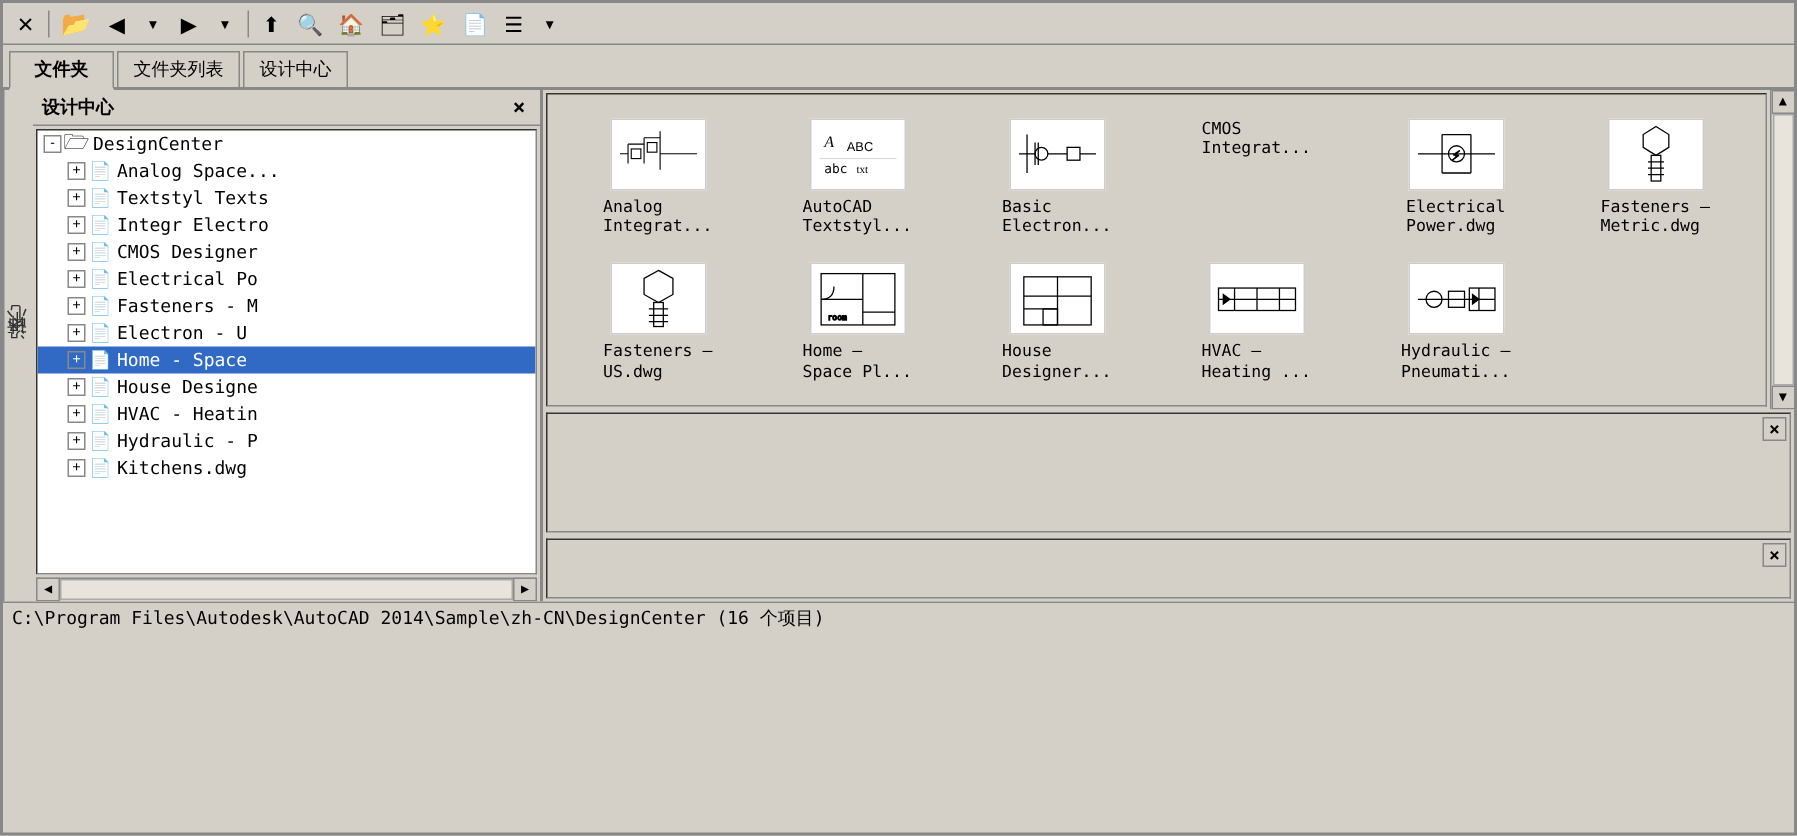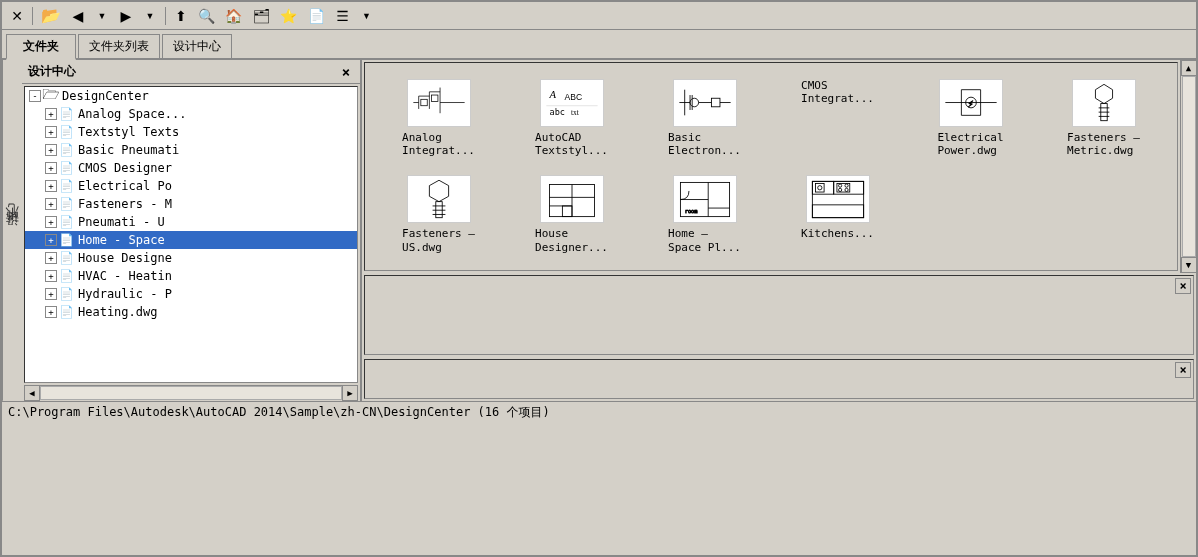--- a/index.html
+++ b/index.html
@@ -363,41 +363,41 @@
         <span>Analog Space...</span>
       </div>
       <div class="tree-item" style="padding-left:20px;">
         <span class="tree-expand">+</span>
         <span class="tree-icon" style="font-size:12px;">📄</span>
         <span>Textstyl Texts</span>
       </div>
       <div class="tree-item" style="padding-left:20px;">
         <span class="tree-expand">+</span>
         <span class="tree-icon" style="font-size:12px;">📄</span>
-        <span>Basic Pneumati</span>
+        <span>Integr Electro</span>
       </div>
       <div class="tree-item" style="padding-left:20px;">
         <span class="tree-expand">+</span>
         <span class="tree-icon" style="font-size:12px;">📄</span>
         <span>CMOS Designer</span>
       </div>
       <div class="tree-item" style="padding-left:20px;">
         <span class="tree-expand">+</span>
         <span class="tree-icon" style="font-size:12px;">📄</span>
         <span>Electrical Po</span>
       </div>
       <div class="tree-item" style="padding-left:20px;">
         <span class="tree-expand">+</span>
         <span class="tree-icon" style="font-size:12px;">📄</span>
         <span>Fasteners - M</span>
       </div>
       <div class="tree-item" style="padding-left:20px;">
         <span class="tree-expand">+</span>
         <span class="tree-icon" style="font-size:12px;">📄</span>
-        <span>Pneumati - U</span>
+        <span>Electron - U</span>
       </div>
       <div class="tree-item selected" style="padding-left:20px;">
         <span class="tree-expand" style="background:#316ac5;color:white;">+</span>
         <span class="tree-icon" style="font-size:12px;">📄</span>
         <span>Home - Space</span>
       </div>
       <div class="tree-item" style="padding-left:20px;">
         <span class="tree-expand">+</span>
         <span class="tree-icon" style="font-size:12px;">📄</span>
         <span>House Designe</span>
@@ -408,21 +408,21 @@
         <span>HVAC - Heatin</span>
       </div>
       <div class="tree-item" style="padding-left:20px;">
         <span class="tree-expand">+</span>
         <span class="tree-icon" style="font-size:12px;">📄</span>
         <span>Hydraulic - P</span>
       </div>
       <div class="tree-item" style="padding-left:20px;">
         <span class="tree-expand">+</span>
         <span class="tree-icon" style="font-size:12px;">📄</span>
-        <span>Heating.dwg</span>
+        <span>Kitchens.dwg</span>
       </div>
     </div>
 
     <div class="tree-hscroll">
       <div class="hscroll-btn">◀</div>
       <div class="hscroll-track"></div>
       <div class="hscroll-btn">▶</div>
     </div>
   </div>
 
@@ -541,76 +541,87 @@
               </svg>
             </div>
             <span class="icon-label">Fasteners –<br>US.dwg</span>
           </div>
 
           <div class="icon-item">
             <div class="dwg-icon">
               <svg viewBox="0 0 58 44" xmlns="http://www.w3.org/2000/svg">
                 <rect width="58" height="44" fill="white"></rect>
                 <g fill="none" stroke="black" stroke-width="0.8">
+
+                  <rect x="6" y="6" width="46" height="32"></rect>
+                  <line x1="6" y1="22" x2="32" y2="22"></line>
+                  <line x1="32" y1="6" x2="32" y2="38"></line>
+                  <line x1="32" y1="30" x2="52" y2="30"></line>
+
+                  <path d="M6,22 Q14,22 14,14"></path>
+                  <text x="10" y="35" font-size="5" fill="black">room</text>
+                </g>
+              </svg>
+            </div>
+            <span class="icon-label">Home –<br>Space Pl...</span>
+          </div>
+
+          <div class="icon-item">
+            <div class="dwg-icon">
+              <svg viewBox="0 0 58 44" xmlns="http://www.w3.org/2000/svg">
+                <rect width="58" height="44" fill="white"></rect>
+                <g fill="none" stroke="black" stroke-width="0.8">
                   <rect x="8" y="8" width="42" height="30"></rect>
                   <line x1="8" y1="20" x2="50" y2="20"></line>
                   <line x1="29" y1="8" x2="29" y2="38"></line>
                   <line x1="8" y1="28" x2="29" y2="28"></line>
                   <rect x="20" y="28" width="9" height="10"></rect>
                 </g>
               </svg>
             </div>
             <span class="icon-label">House<br>Designer...</span>
           </div>
 
           <div class="icon-item">
             <div class="dwg-icon">
               <svg viewBox="0 0 58 44" xmlns="http://www.w3.org/2000/svg">
                 <rect width="58" height="44" fill="white"></rect>
                 <g fill="none" stroke="black" stroke-width="0.8">
 
-                  <rect x="6" y="6" width="46" height="32"></rect>
-                  <line x1="6" y1="22" x2="32" y2="22"></line>
-                  <line x1="32" y1="6" x2="32" y2="38"></line>
-                  <line x1="32" y1="30" x2="52" y2="30"></line>
-
-                  <path d="M6,22 Q14,22 14,14"></path>
-                  <text x="10" y="35" font-size="5" fill="black">room</text>
-                </g>
-              </svg>
-            </div>
-            <span class="icon-label">Home –<br>Space Pl...</span>
-          </div>
-
-
-
-          <div class="icon-item">
-            <div class="dwg-icon">
-              <svg viewBox="0 0 58 44" xmlns="http://www.w3.org/2000/svg">
-                <rect width="58" height="44" fill="white"></rect>
-                <g fill="none" stroke="black" stroke-width="0.8">
-
-                  <rect x="5" y="5" width="48" height="34"></rect>
-                  <rect x="5" y="5" width="20" height="12"></rect>
-                  <rect x="25" y="5" width="28" height="12"></rect>
-                  <rect x="5" y="27" width="48" height="12"></rect>
-
-                  <rect x="8" y="7" width="8" height="8"></rect>
-                  <circle cx="12" cy="11" r="2"></circle>
-
-                  <rect x="28" y="7" width="12" height="8"></rect>
-                  <circle cx="31" cy="9" r="1.5"></circle>
-                  <circle cx="37" cy="9" r="1.5"></circle>
-                  <circle cx="31" cy="13" r="1.5"></circle>
-                  <circle cx="37" cy="13" r="1.5"></circle>
-                </g>
-              </svg>
-            </div>
-            <span class="icon-label">Kitchens...</span>
-          </div>
+                  <rect x="5" y="15" width="48" height="14"></rect>
+                  <line x1="15" y1="15" x2="15" y2="29"></line>
+                  <line x1="29" y1="15" x2="29" y2="29"></line>
+                  <line x1="43" y1="15" x2="43" y2="29"></line>
+                  <line x1="5" y1="22" x2="53" y2="22"></line>
+
+                  <polygon points="8,19 12,22 8,25" fill="black"></polygon>
+                </g>
+              </svg>
+            </div>
+            <span class="icon-label">HVAC –<br>Heating ...</span>
+          </div>
+
+          <div class="icon-item">
+            <div class="dwg-icon">
+              <svg viewBox="0 0 58 44" xmlns="http://www.w3.org/2000/svg">
+                <rect width="58" height="44" fill="white"></rect>
+                <g fill="none" stroke="black" stroke-width="0.8">
+                  <line x1="5" y1="22" x2="53" y2="22"></line>
+                  <circle cx="15" cy="22" r="5"></circle>
+                  <rect x="24" y="17" width="10" height="10"></rect>
+
+                  <rect x="37" y="15" width="16" height="14"></rect>
+                  <line x1="43" y1="15" x2="43" y2="29"></line>
+                  <polygon points="39,19 43,22 39,25" fill="black"></polygon>
+                </g>
+              </svg>
+            </div>
+            <span class="icon-label">Hydraulic –<br>Pneumati...</span>
+          </div>
+
 
         </div>
       </div>
 
       <div class="right-scrollbar">
         <div class="scroll-btn">▲</div>
         <div class="scroll-track"></div>
         <div class="scroll-btn">▼</div>
       </div>
     </div>

